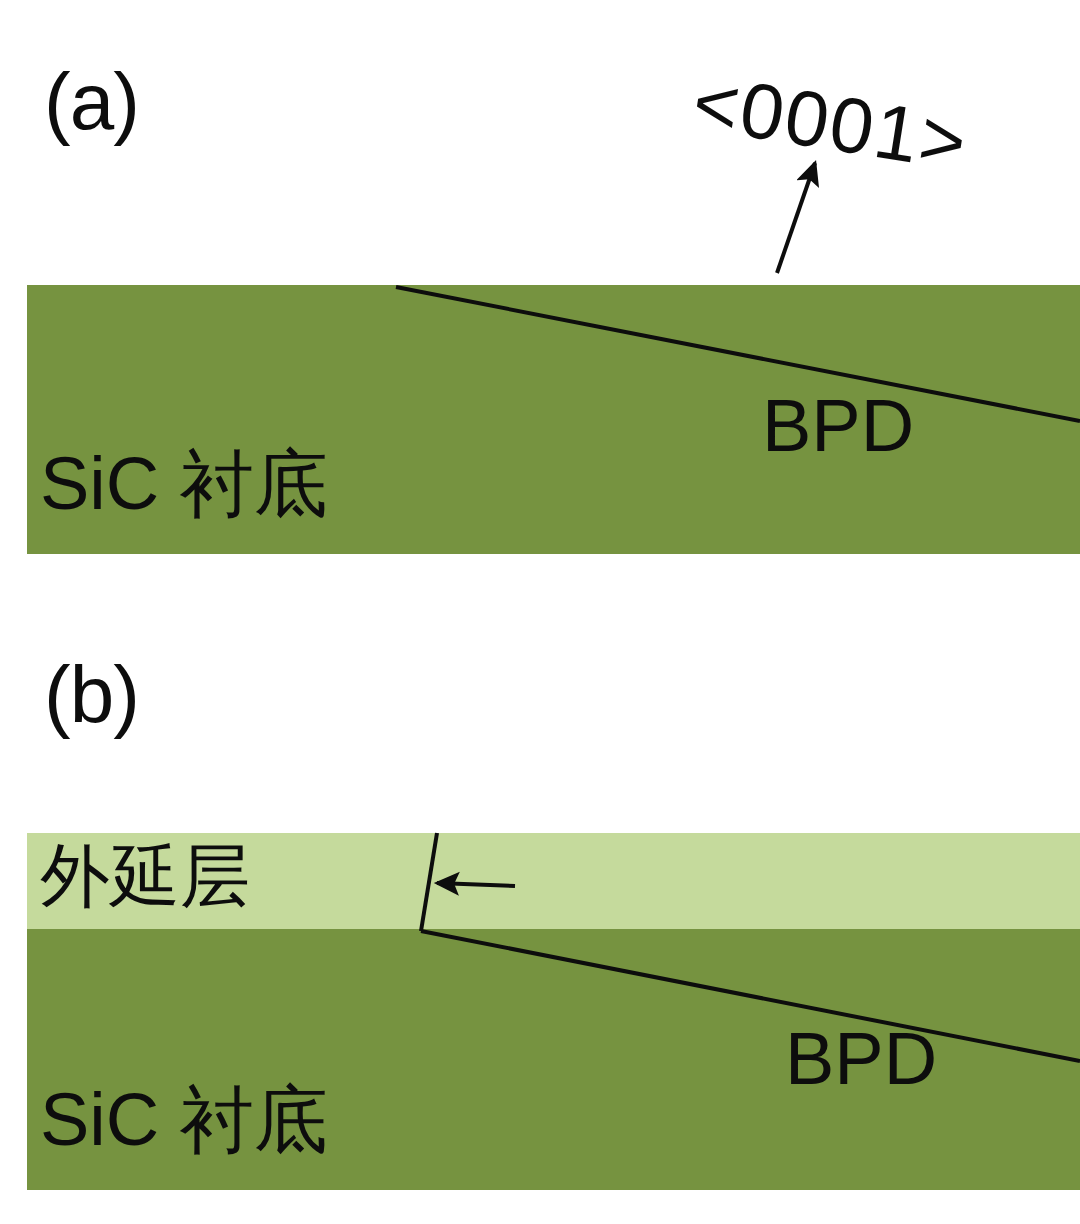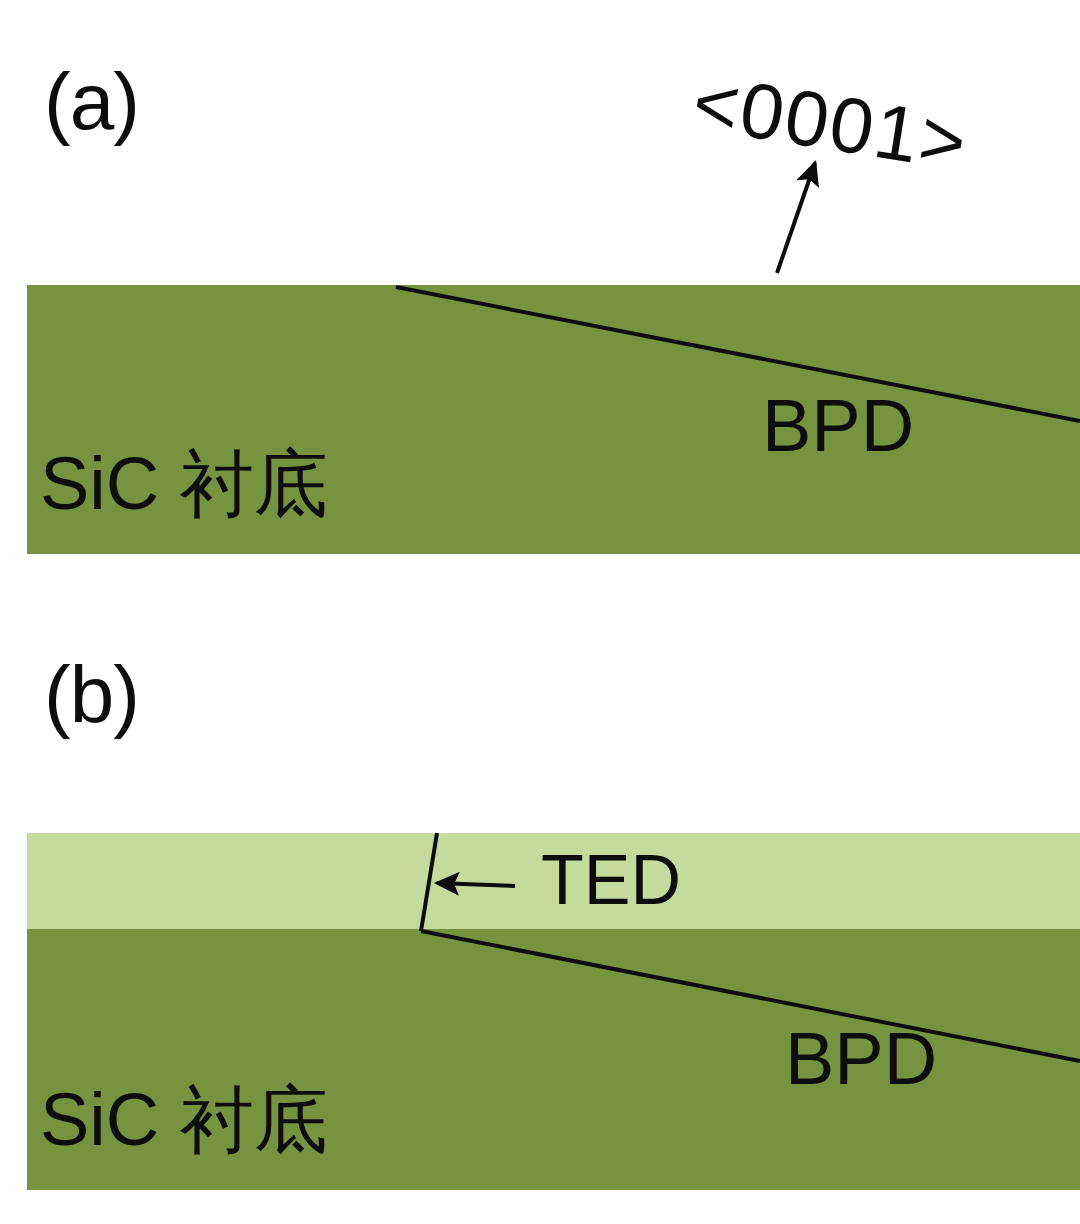--- a/index.html
+++ b/index.html
@@ -107,22 +107,22 @@
   <div class="layer-text" id="label-bpd-a">BPD</div>
 
   <div id="direction-label">&lt;0001&gt;</div>
 
   <div class="panel-label" id="panel-b-label">(b)</div>
 
   <div class="layer layer-epi-b" style="background:#c5da9c;"></div>
 
   <div class="layer layer-substrate-b" style="background:#769340;"></div>
 
+  <div class="layer-text" id="label-epi-b">外延层</div>
 
-  <div class="layer-text" id="label-ted-b">TED</div>
 
   <div class="layer-text" id="label-sic-b">SiC 衬底</div>
 
   <div class="layer-text" id="label-bpd-b">BPD</div>
 
   <svg class="overlay" viewBox="0 0 1080 1224">
     <defs>
       <marker id="arrowhead" markerWidth="7" markerHeight="7" refX="5.6" refY="3" orient="auto" markerUnits="strokeWidth">
         <path d="M0,0 L6.4,3 L0,6 L1.3,3 Z" fill="#0d0d0d"></path>
       </marker>

